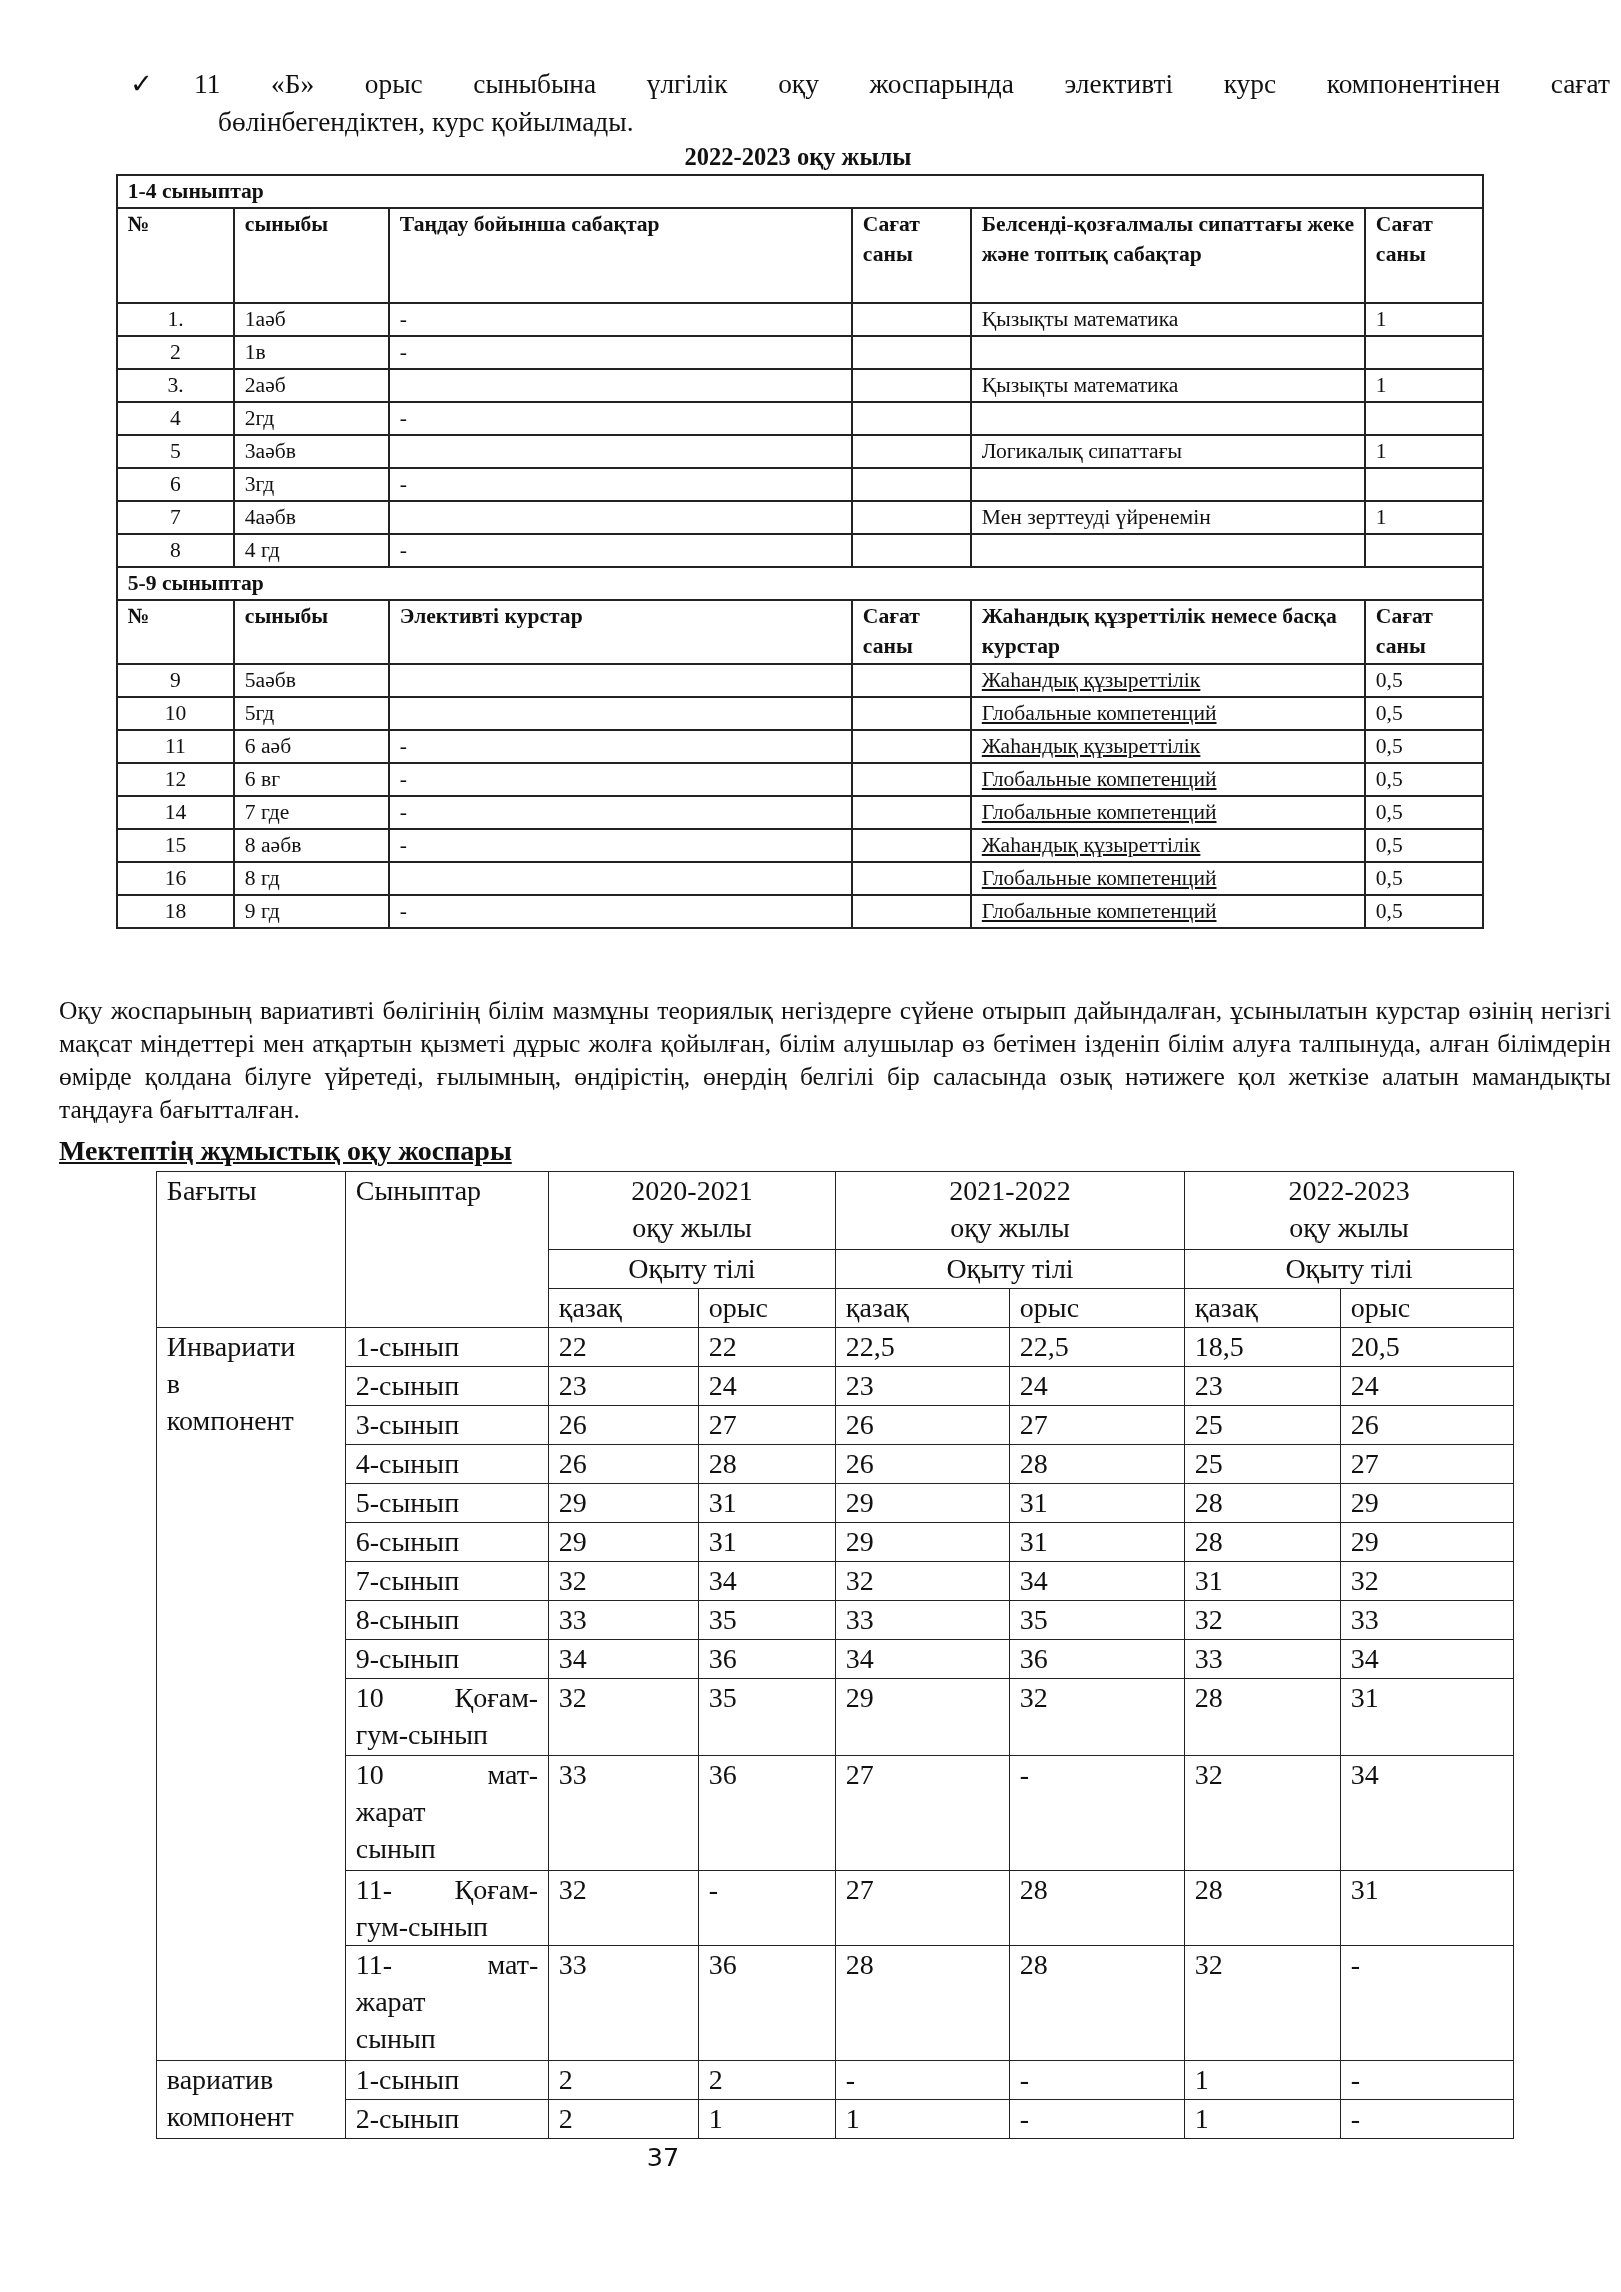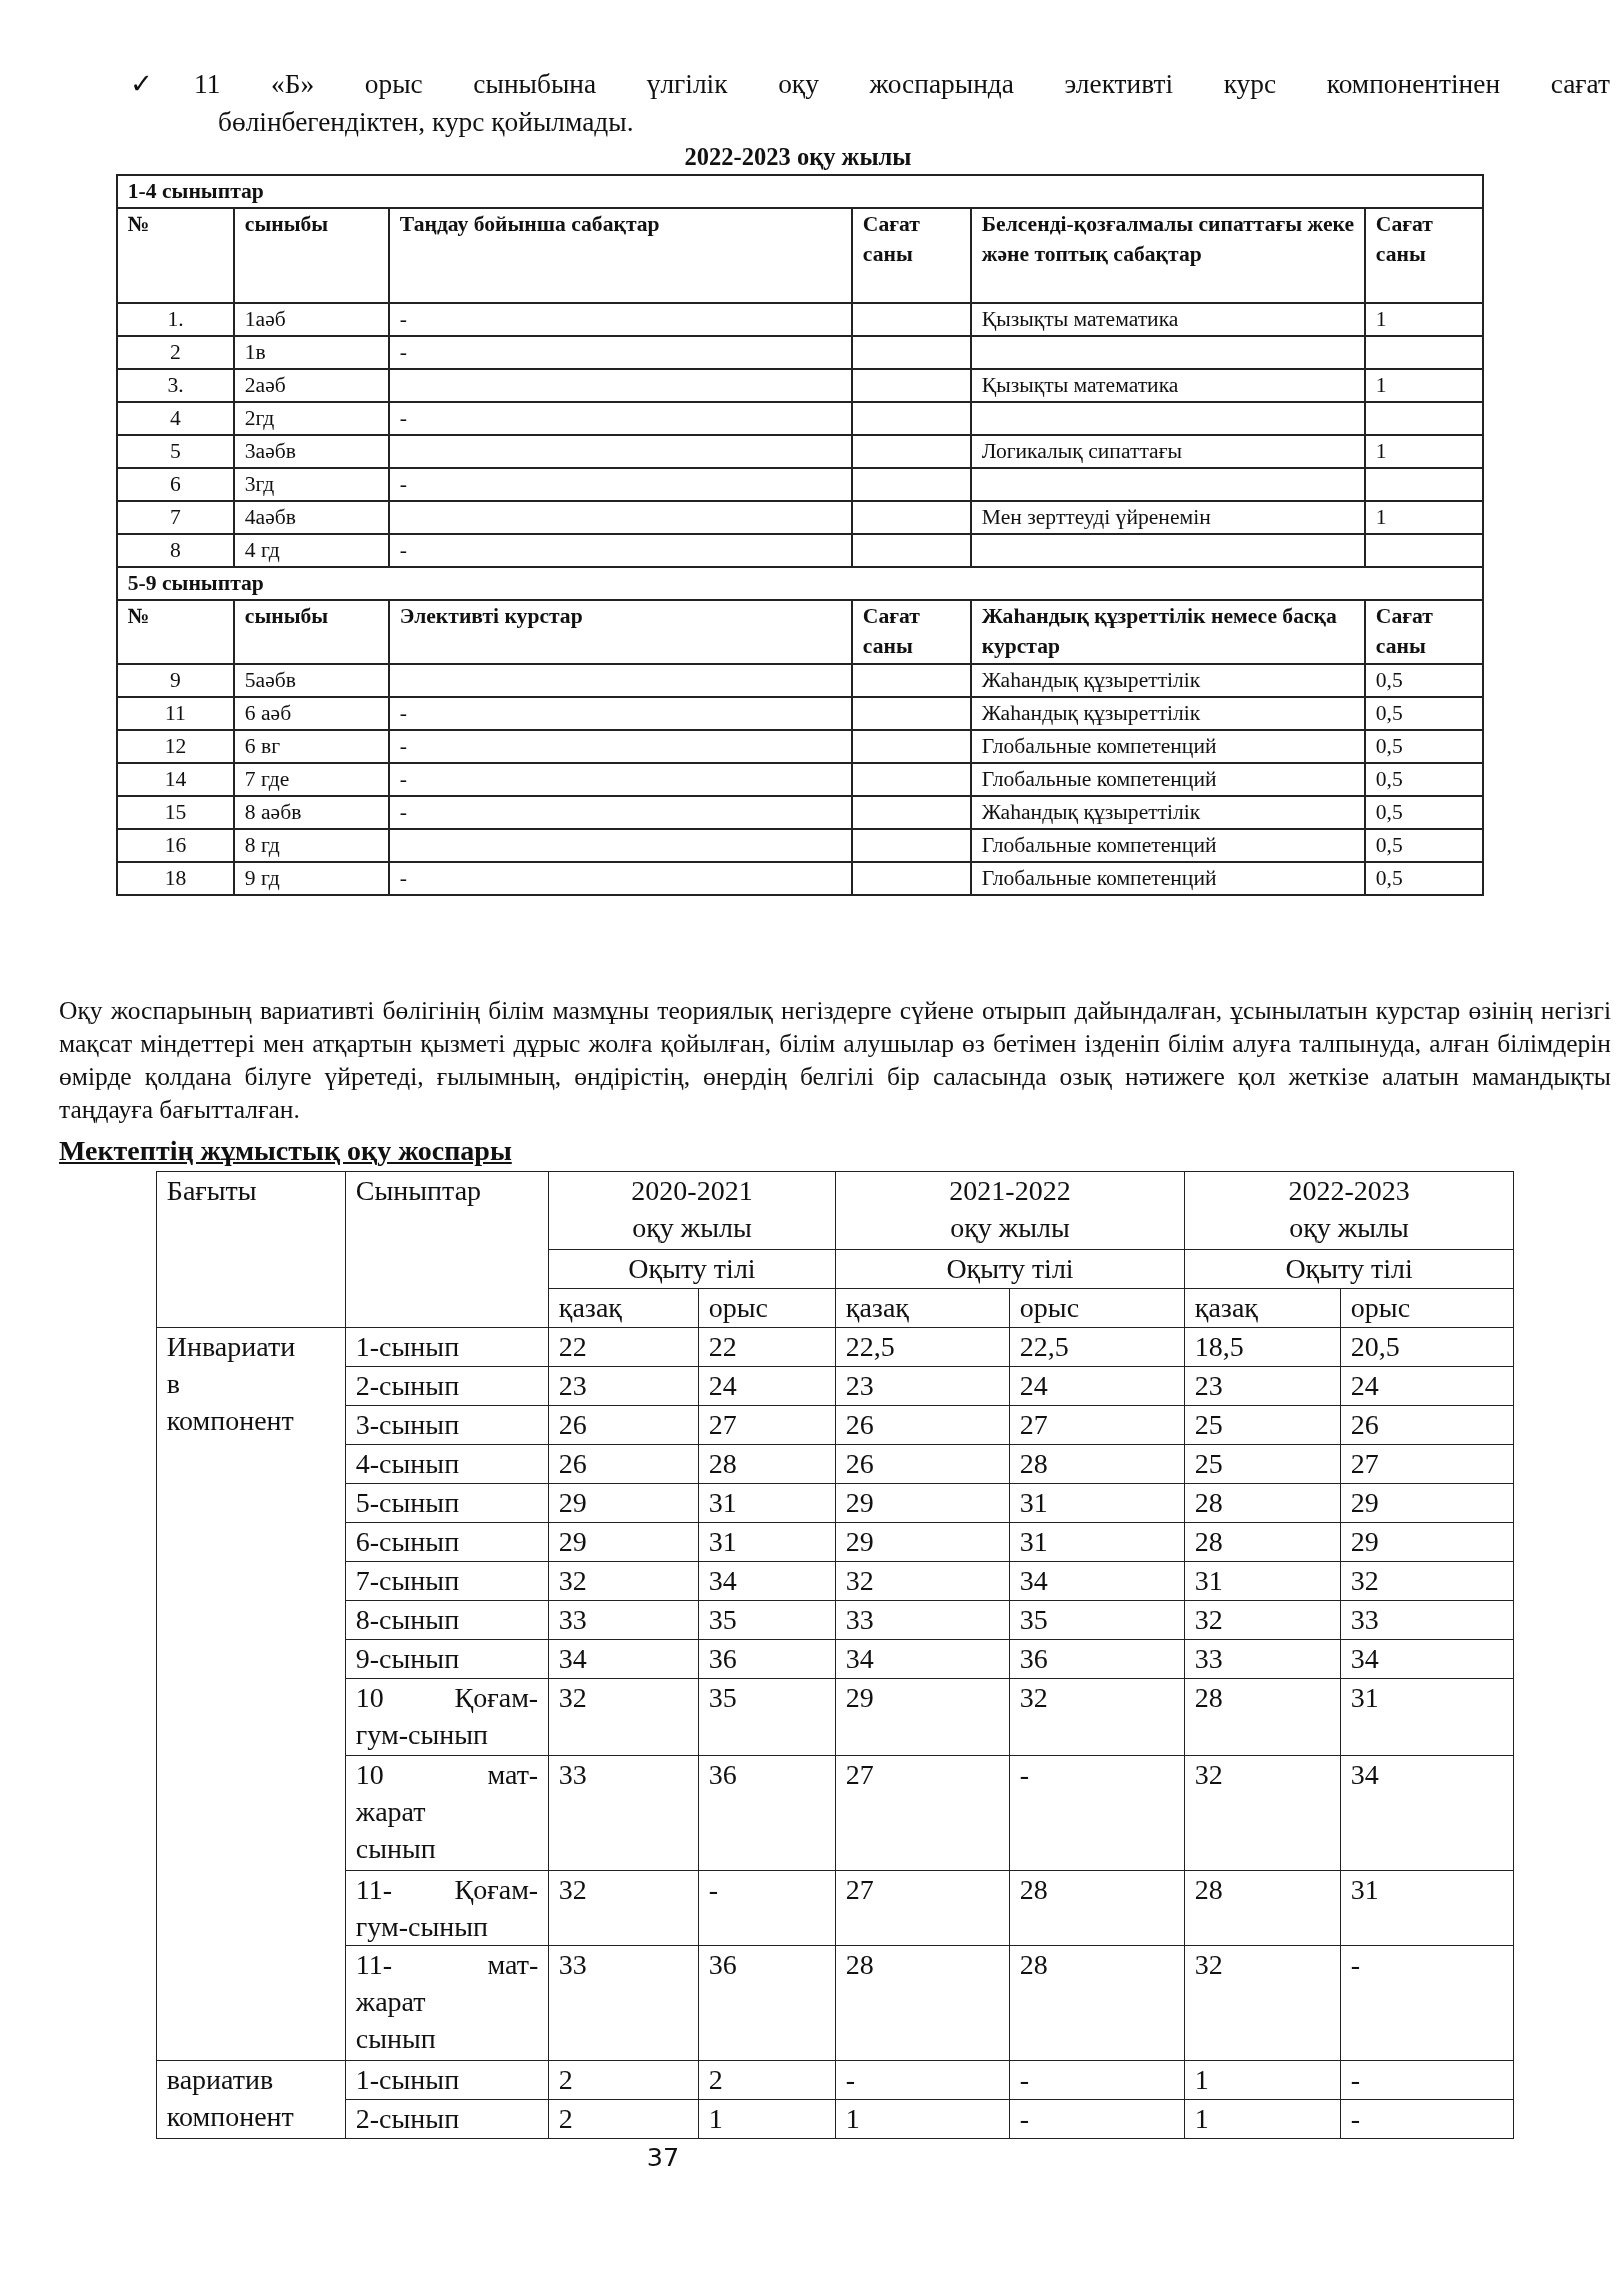--- a/index.html
+++ b/index.html
@@ -7,21 +7,21 @@
          font-family:"Liberation Serif", "DejaVu Serif", serif; color:#111; }
   .abs { position:absolute; }
   .bullet-line { font-size:27.4px; line-height:38px; }
   .just { text-align:justify; text-align-last:justify; }
   table { border-collapse:collapse; position:absolute; table-layout:fixed; }
   td { border:2px solid #222; padding:0 9.8px; vertical-align:top; }
   .t1 td { font-size:21.6px; line-height:30px; }
   .t1 .b { font-weight:bold; }
   .t1 .num { text-align:center; }
   .t1 .title { text-align:left; font-weight:bold; }
-  .t1 .link { }
+  .t1 .link { text-decoration:underline; }
   .t2 td { font-size:28px; line-height:37px; border:1.5px solid #222; padding:0 9.8px; }
   .t2 .c { text-align:center; }
   .t2 .jl { text-align:justify; text-align-last:justify; }
   .para { font-size:25.5px; line-height:33px; text-align:justify; }
   .heading { font-size:28px; font-weight:bold; }
 </style>
 </head>
 <body>
 
 <div class="abs bullet-line" style="left:130px;top:65px;">✓</div>
@@ -125,20 +125,28 @@
         <td class="b">Сағат саны</td>
         <td class="b">Жаһандық құзреттілік немесе басқа курстар</td>
         <td class="b">Сағат саны</td>
       </tr>
       <tr style="height:33px">
         <td class="num">9</td>
         <td class="">5аәбв</td>
         <td class=""></td>
         <td class=""></td>
         <td class=""><span class="link">Жаһандық құзыреттілік</span></td>
+        <td class="">0,5</td>
+      </tr>
+      <tr style="height:33px">
+        <td class="num">10</td>
+        <td class="">5гд</td>
+        <td class=""></td>
+        <td class=""></td>
+        <td class=""><span class="link">Глобальные компетенций</span></td>
         <td class="">0,5</td>
       </tr>
       <tr style="height:33px">
         <td class="num">11</td>
         <td class="">6 аәб</td>
         <td class="">-</td>
         <td class=""></td>
         <td class=""><span class="link">Жаһандық құзыреттілік</span></td>
         <td class="">0,5</td>
       </tr>

